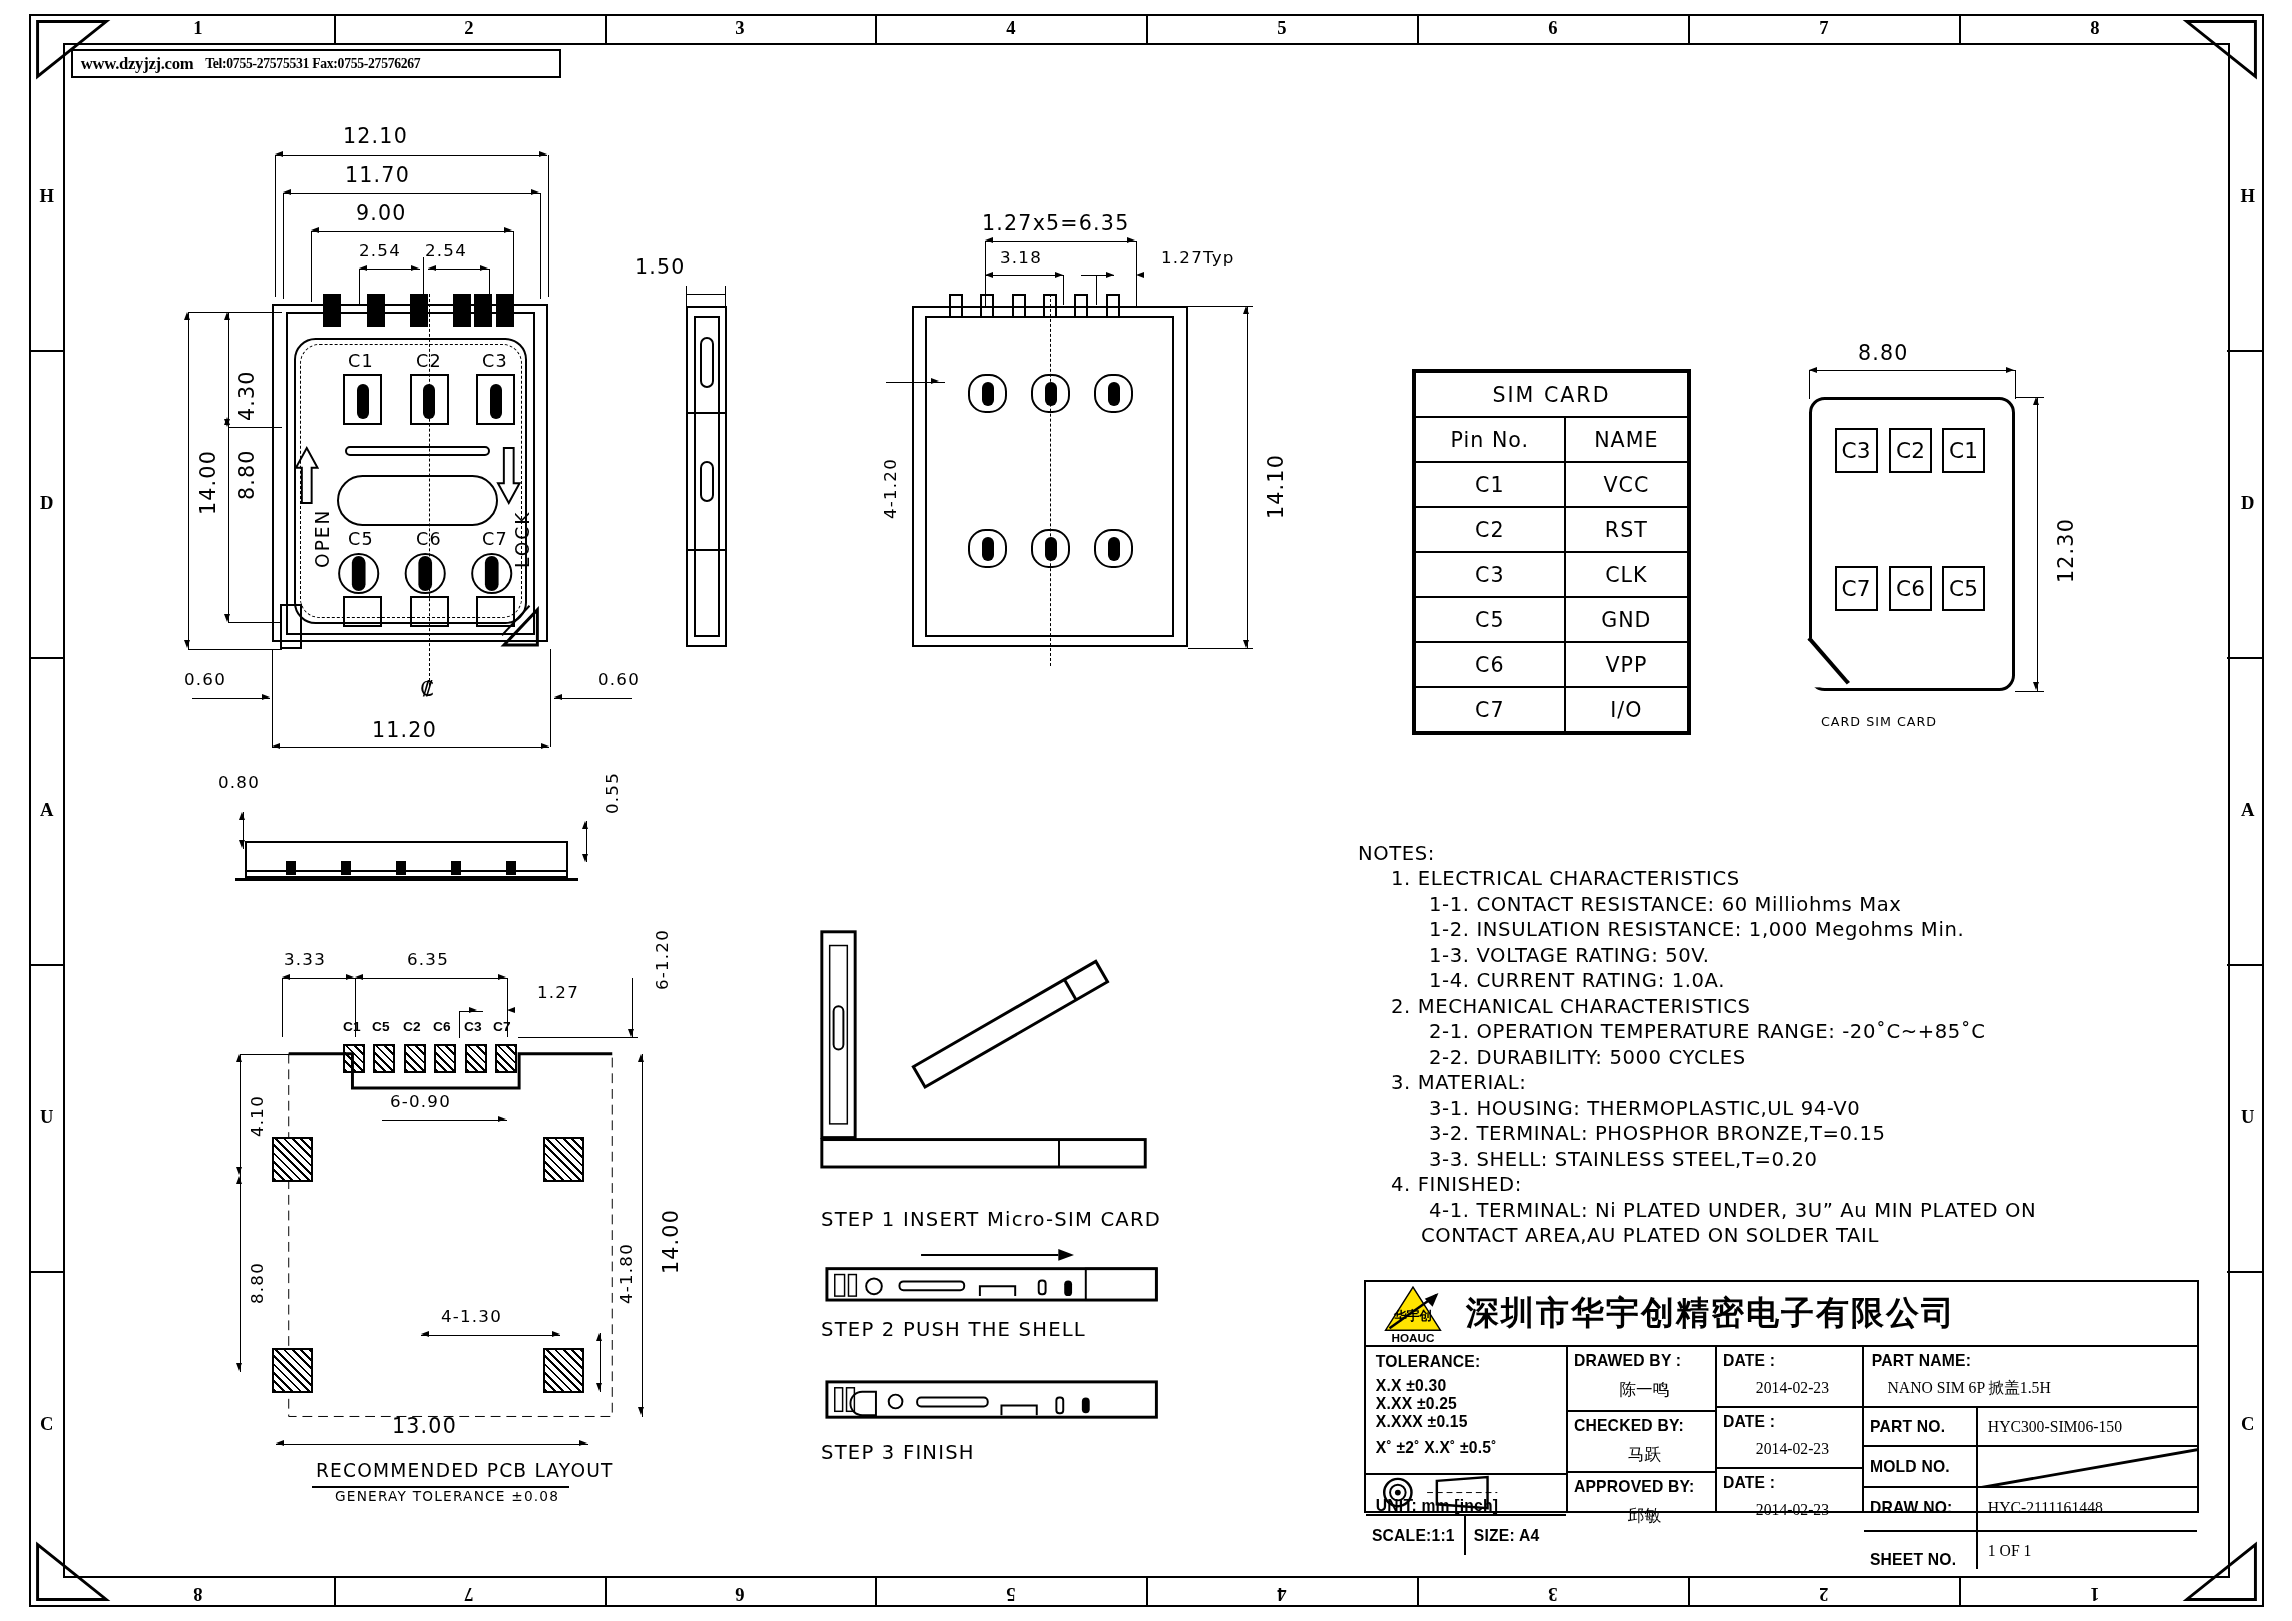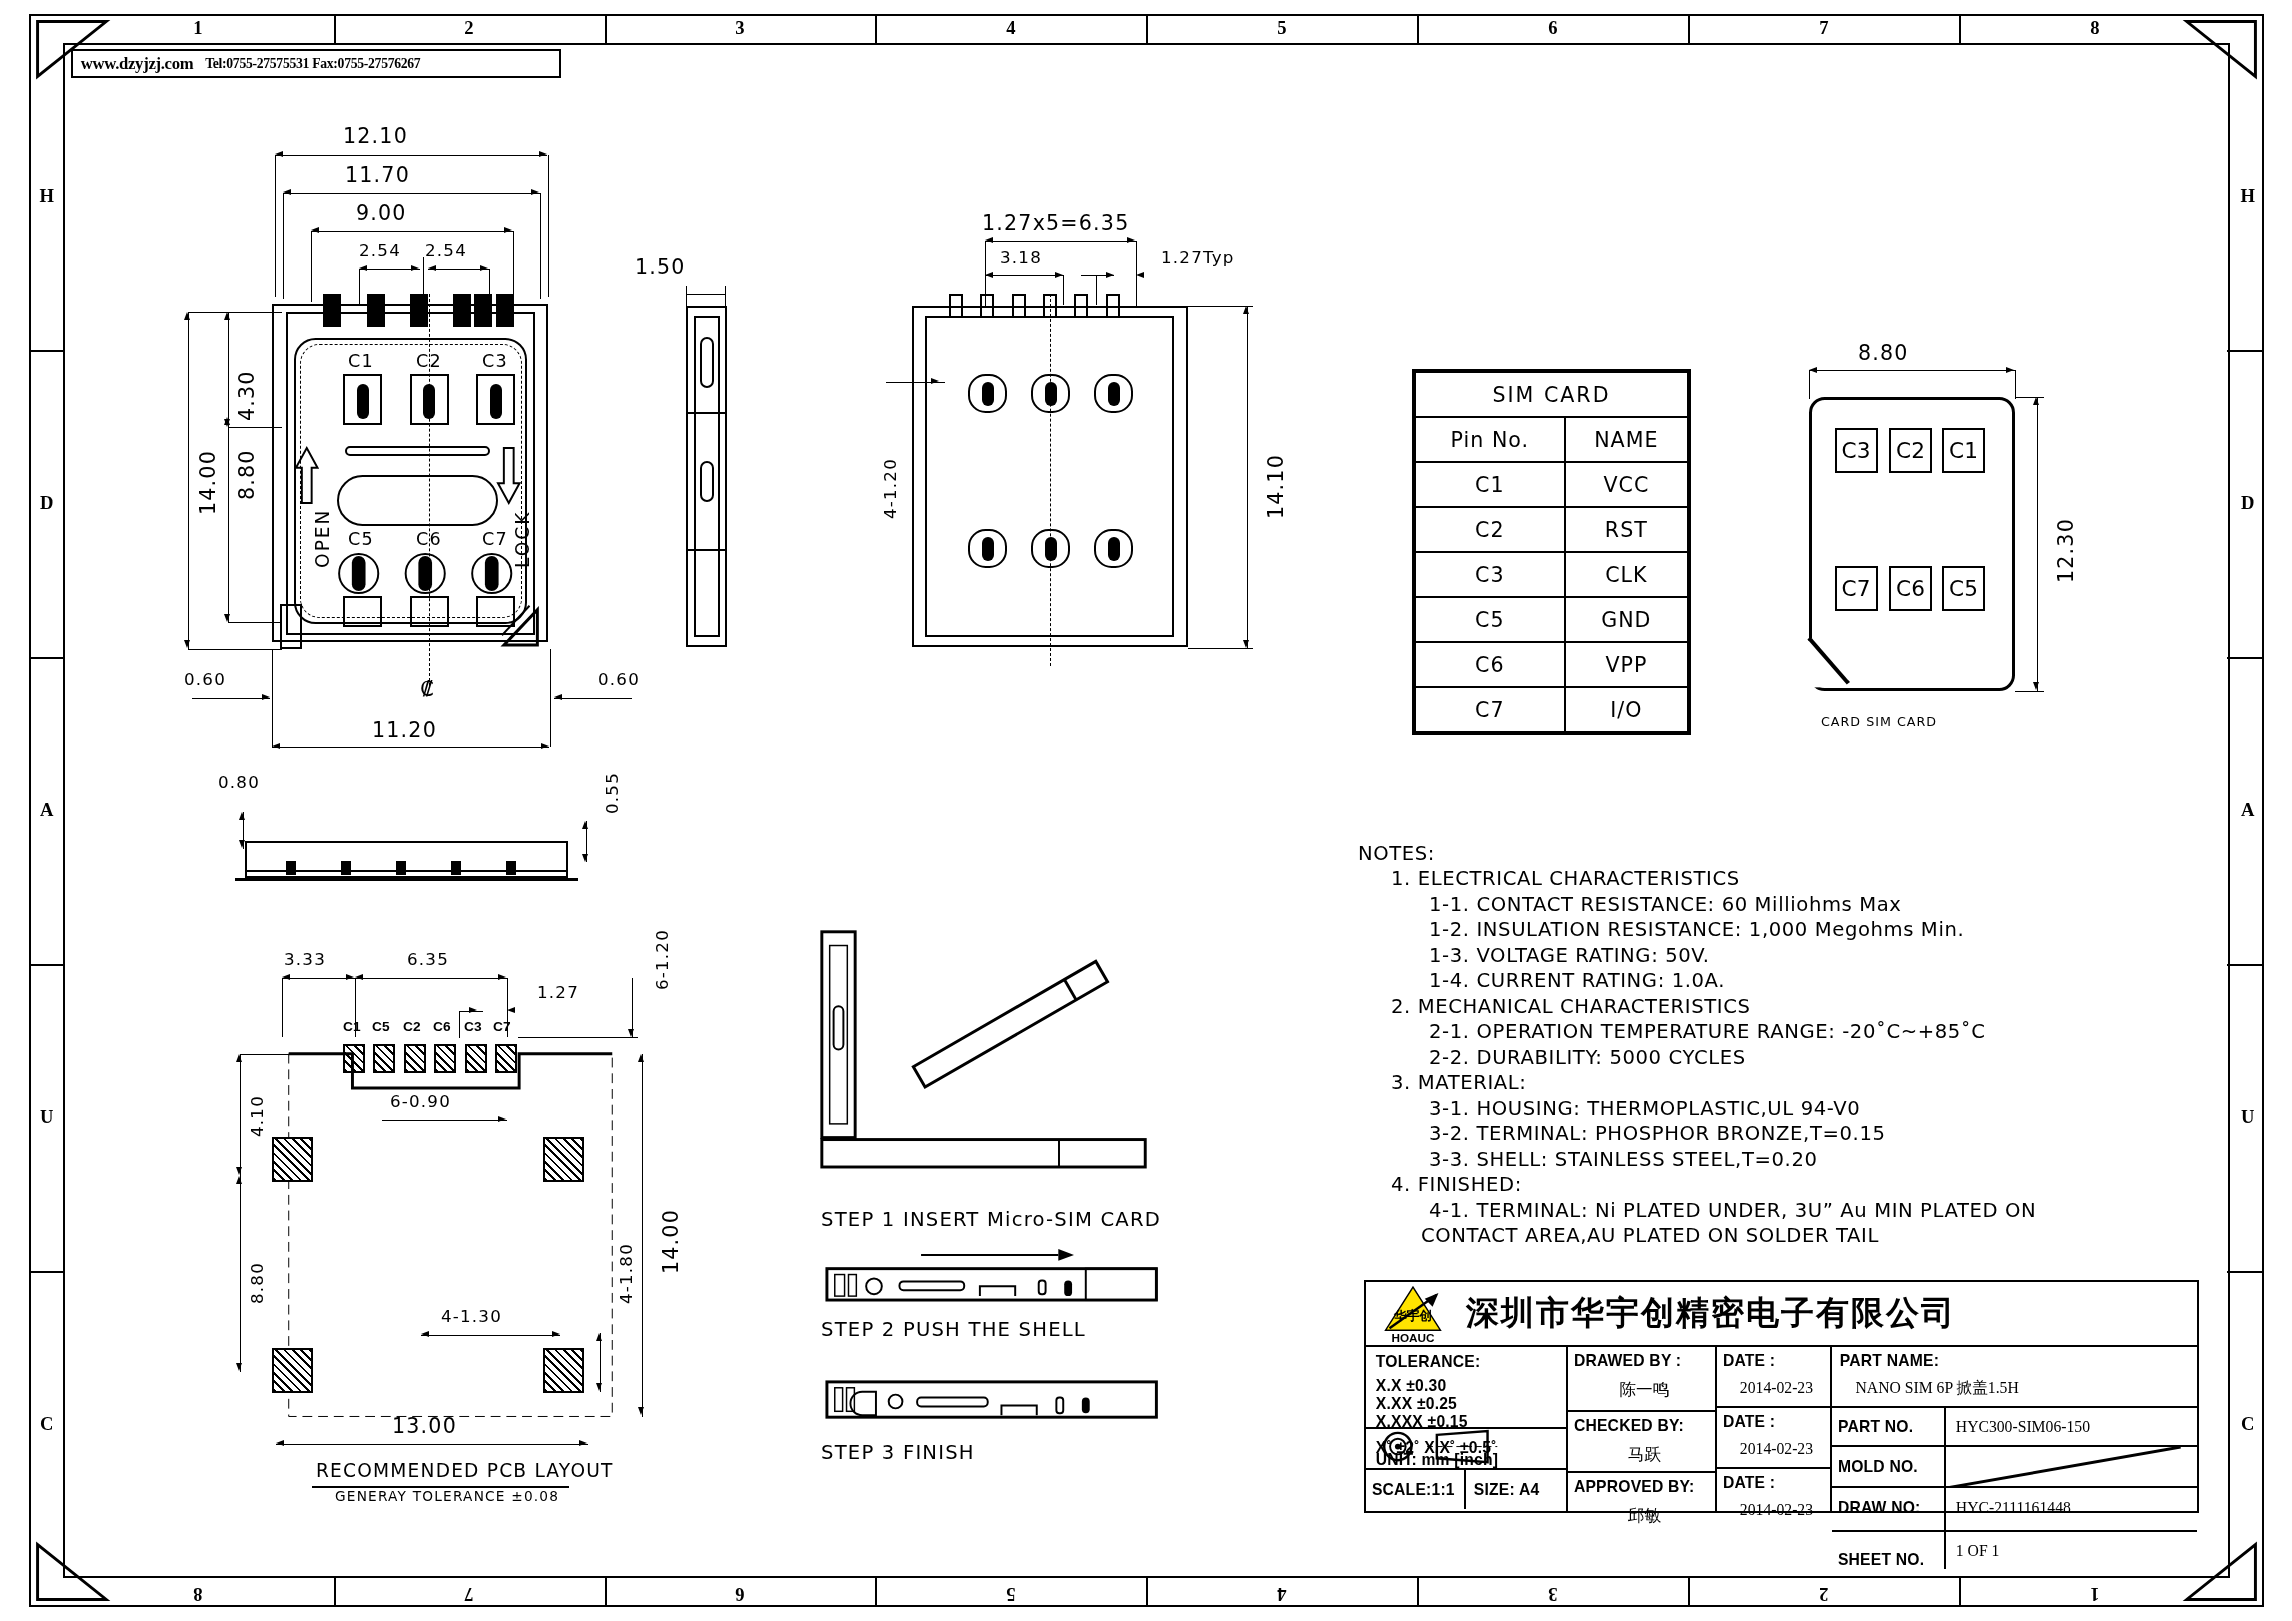--- a/index.html
+++ b/index.html
@@ -639,21 +639,21 @@
           <text x="48" y="38" font-family="DejaVu Sans" font-size="13" font-weight="bold" text-anchor="middle" fill="#000">华宇创</text>
           <text x="48" y="60" font-family="Liberation Sans" font-size="12" font-weight="bold" text-anchor="middle" fill="#000">HOAUC</text>
         </svg>
       </div>
       <div class="tb-cn">深圳市华宇创精密电子有限公司</div>
     </div>
 
     <div class="tb-grid">
 
       <div class="tb-col" style="width:202px">
-        <div class="tb-cell" style="height:82px;padding:5.9px 0 0 9.8px">
+        <div class="tb-cell" style="height:128px;padding:5.9px 0 0 9.8px">
           <div class="lbl-b">TOLERANCE:</div>
           <div class="lbl-b" style="margin-top:5.9px">X.X    ±0.30</div>
           <div class="lbl-b">X.XX  ±0.25</div>
           <div class="lbl-b">X.XXX ±0.15</div>
           <div class="lbl-b" style="margin-top:7.8px">X˚ ±2˚      X.X˚ ±0.5˚</div>
         </div>
         <div class="tb-cell" style="height:41px;position:relative">
           <svg width="196" height="39" style="position:absolute;left:5.9px;top:0" viewBox="0 0 200 40">
             <circle cx="26" cy="18" r="14" fill="none" stroke="#000" stroke-width="2.5"></circle>
             <circle cx="26" cy="18" r="8" fill="none" stroke="#000" stroke-width="2"></circle>
@@ -681,21 +681,21 @@
         <div class="tb-cell" style="height:61px;padding:4.9px 0 0 5.9px">
           <div class="lbl-b">CHECKED BY:</div>
           <div class="val-cn" style="text-align:center;margin-top:7.8px">马跃</div>
         </div>
         <div style="height:61px;padding:4.9px 0 0 5.9px">
           <div class="lbl-b">APPROVED BY:</div>
           <div class="val-cn" style="text-align:center;margin-top:7.8px">邱敏</div>
         </div>
       </div>
 
-      <div class="tb-col" style="width:115px">
+      <div class="tb-col" style="width:147px">
         <div class="tb-cell" style="height:61px;padding:4.9px 0 0 5.9px">
           <div class="lbl-b">DATE :</div>
           <div class="val-s" style="text-align:center;margin-top:8.8px">2014-02-23</div>
         </div>
         <div class="tb-cell" style="height:61px;padding:4.9px 0 0 5.9px">
           <div class="lbl-b">DATE :</div>
           <div class="val-s" style="text-align:center;margin-top:8.8px">2014-02-23</div>
         </div>
         <div style="height:61px;padding:4.9px 0 0 5.9px">
           <div class="lbl-b">DATE :</div>

